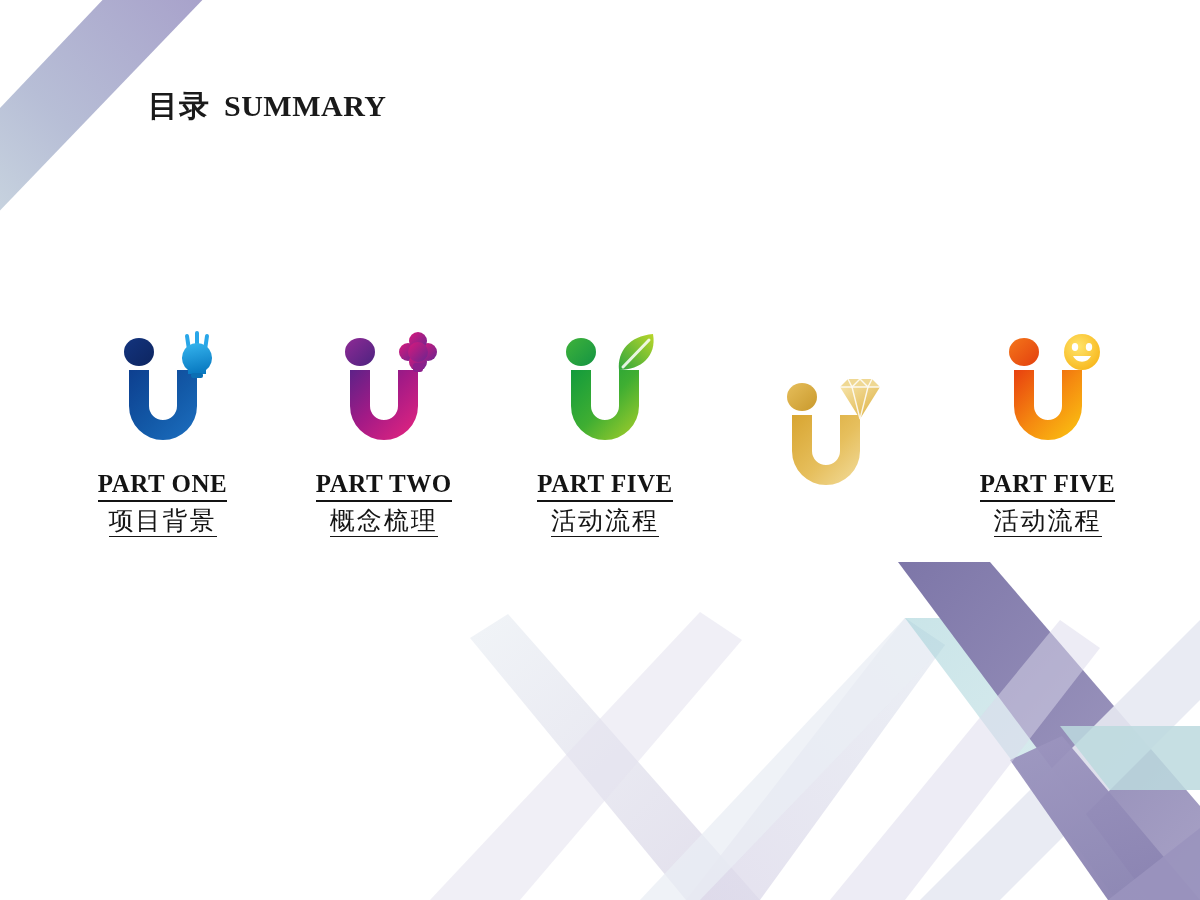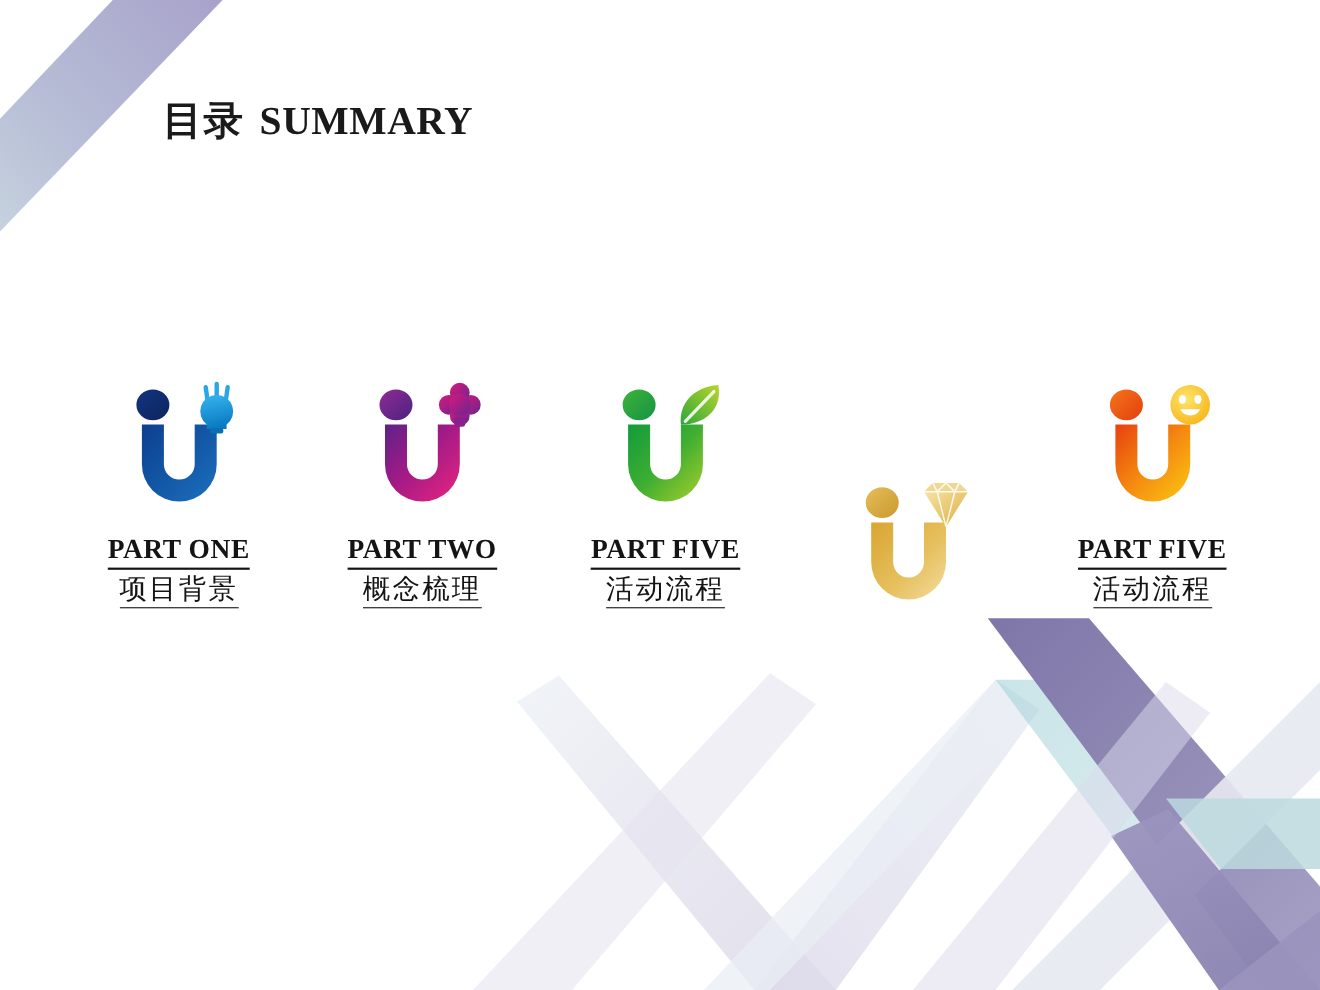--- a/index.html
+++ b/index.html
@@ -24,46 +24,46 @@
     inset: 0;
     pointer-events: none;
   }
   .deco-layer svg { display: block; }
 
   
   #title {
     position: absolute;
     left: 148px;
     top: 86px;
-    font-size: 36px;
+    font-size: 30px;
     letter-spacing: 0.5px;
     color: #1a1a1a;
     font-weight: 400;
     white-space: nowrap;
     font-family: "Liberation Serif", "DejaVu Serif", serif;
   }
   #title .cn {
     font-weight: 700;
     letter-spacing: 1px;
   }
   #title .en {
     font-weight: 700;
     letter-spacing: 0.5px;
     margin-left: 14px;
   }
 
   
   #parts {
     position: absolute;
     left: 60px;
-    top: 346px;
+    top: 330px;
     width: 1090px;
     display: flex;
     justify-content: space-between;
-    align-items: flex-end;
+    align-items: center;
   }
   .part {
     width: 205px;
     display: flex;
     flex-direction: column;
     align-items: center;
   }
   .part-icon {
     width: 120px;
     height: 118px;

